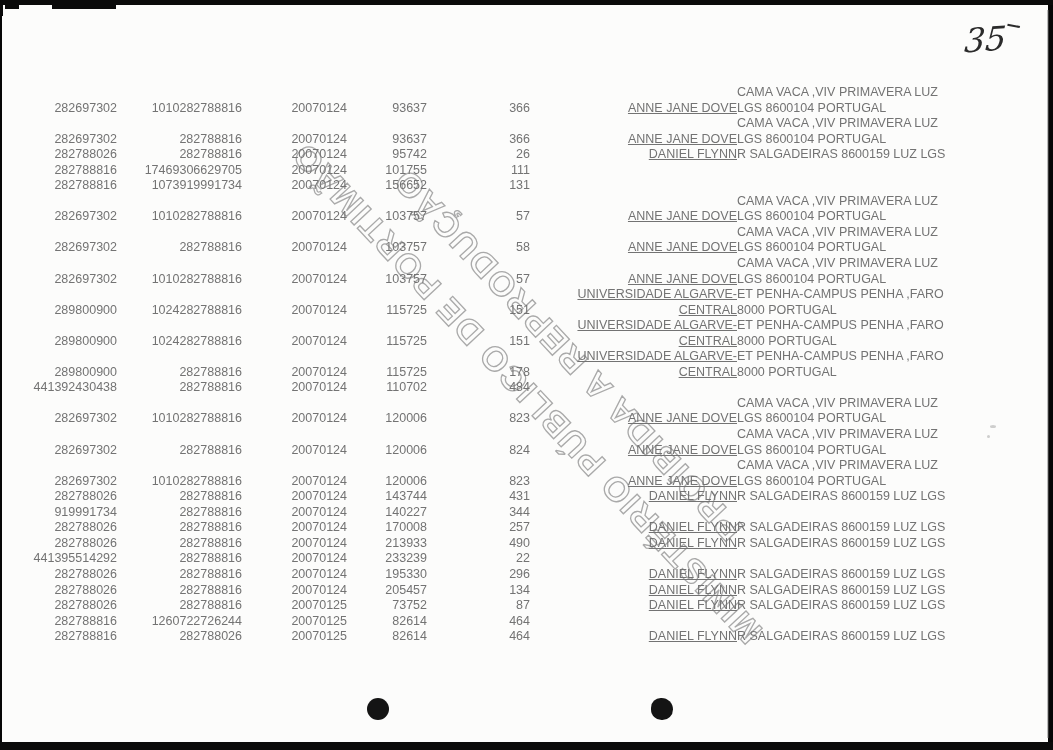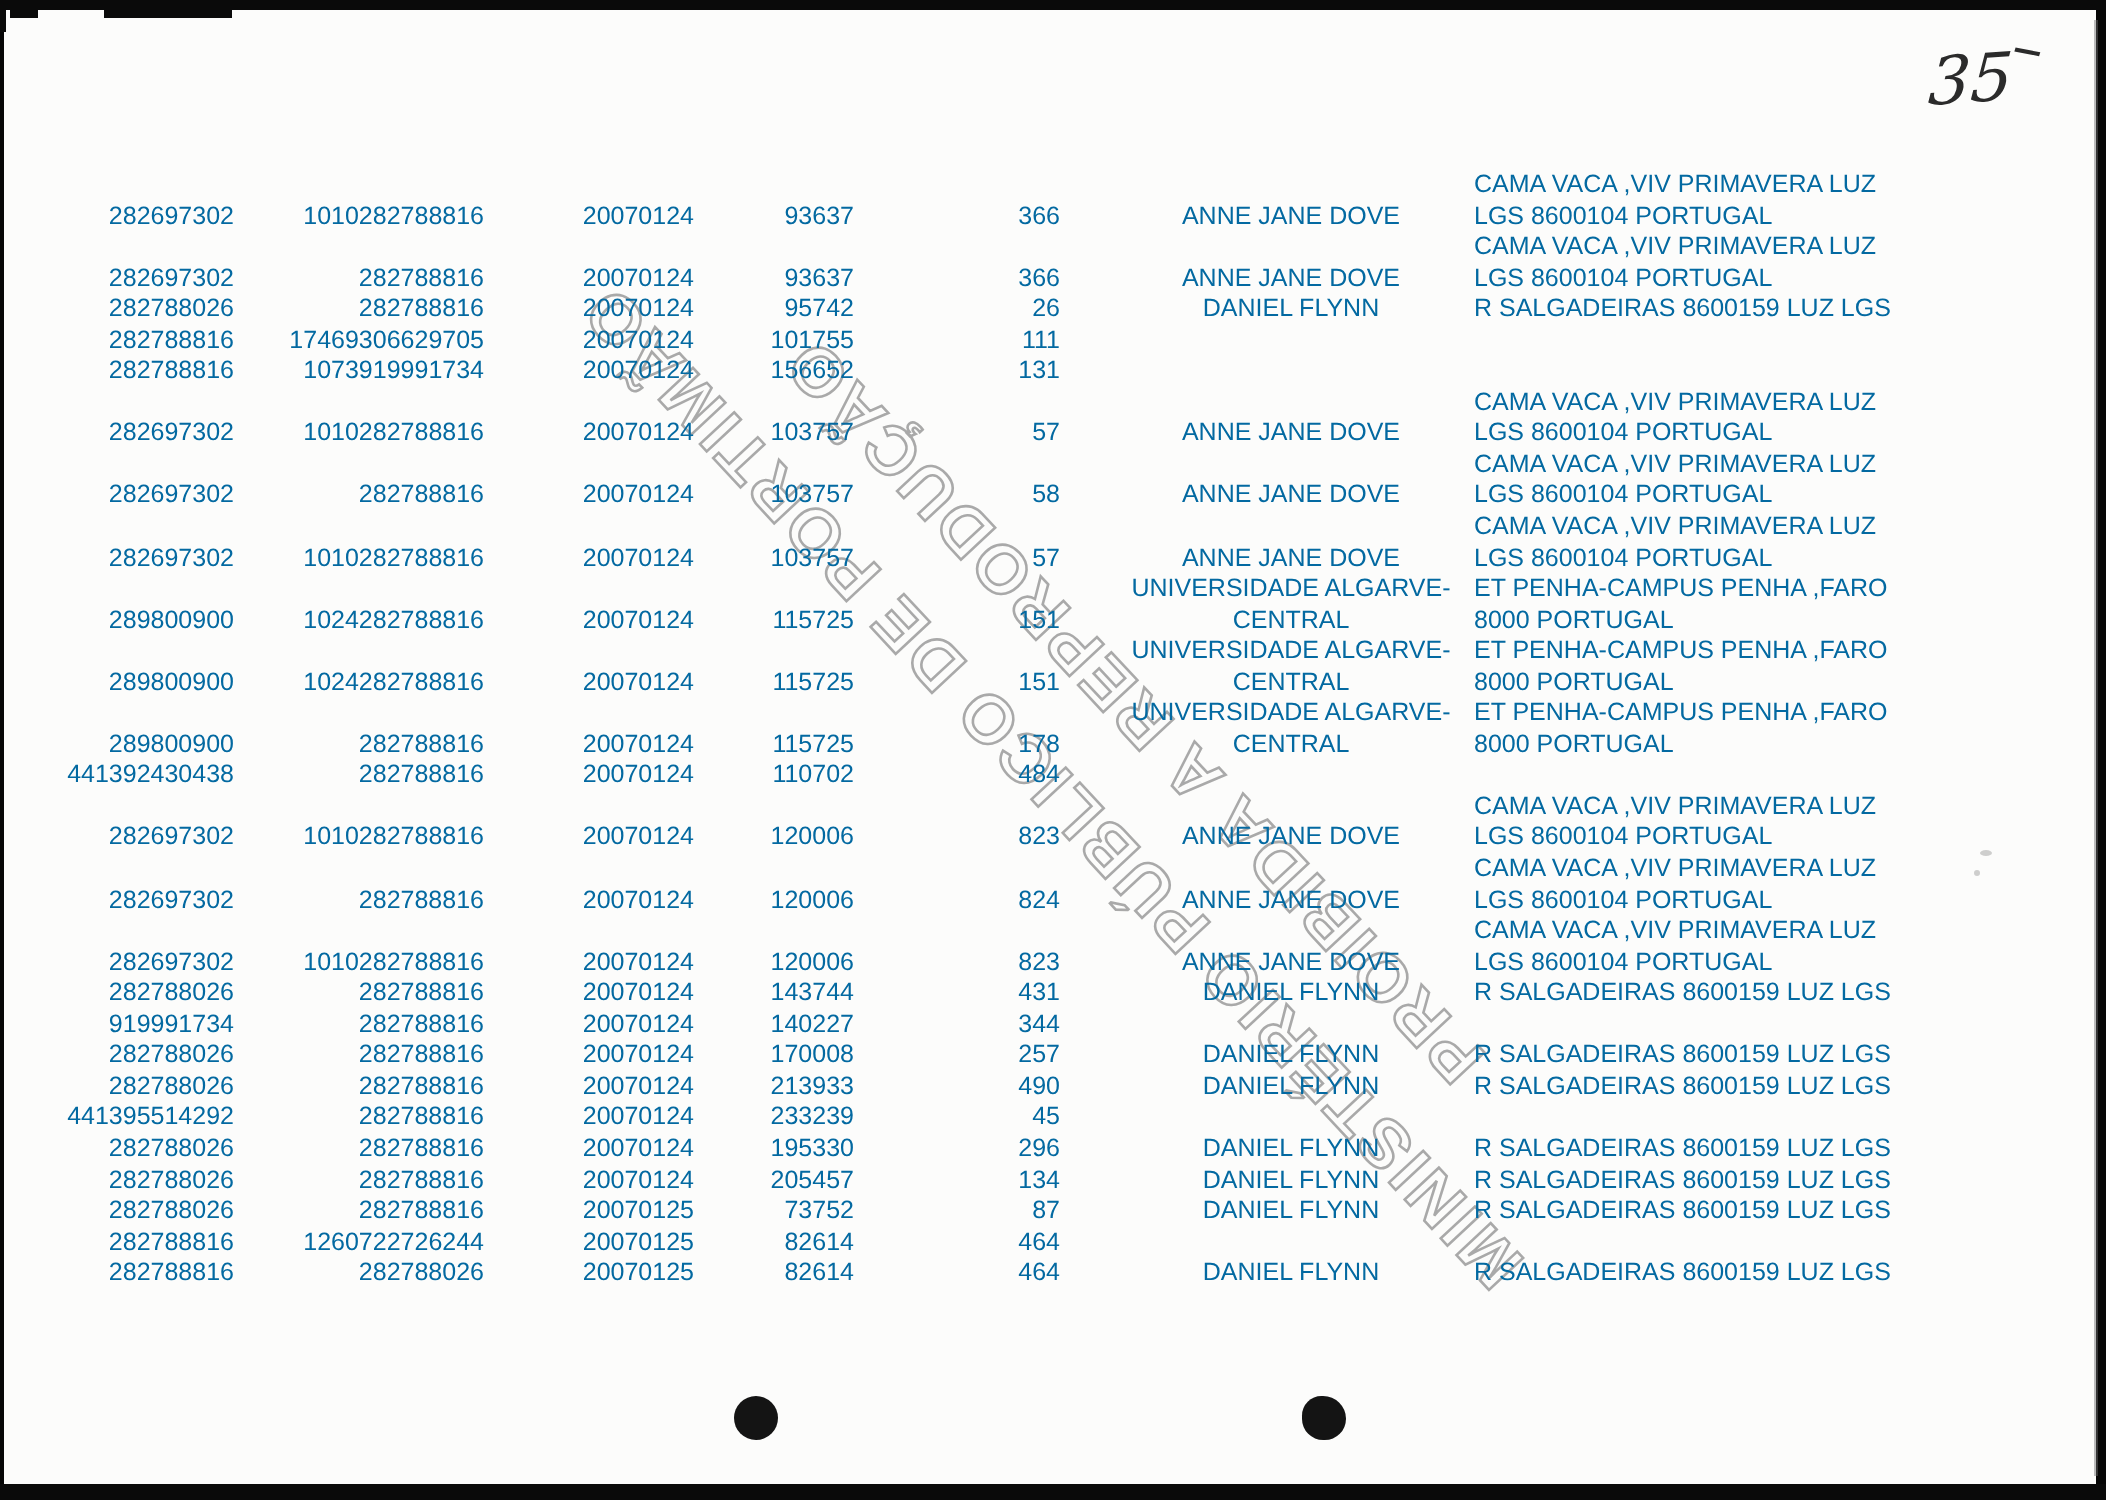--- a/index.html
+++ b/index.html
@@ -45,30 +45,30 @@
     font-size:33px;color:#2b2b2b;
     transform:rotate(-4deg) skewX(-8deg);
   }
   .pagenum .overline{
     position:absolute;left:42px;top:7px;width:13px;height:2px;
     background:#2b2b2b;transform:rotate(14deg);
   }
   
   .table{
     position:absolute;left:0;top:80px;width:1046px;
-    font-size:12.5px;color:#0369a1;
+    font-size:12.5px;color:#737373;
   }
   .row{
     display:grid;
     grid-template-columns:115px 125px 105px 80px 103px 207px 1fr;
     line-height:15.55px;height:15.55px;
     white-space:nowrap;
   }
   .row .num{text-align:right;}
-  .row .name{text-align:center;padding-left:24px;}
+  .row .name{text-align:right;padding-left:24px;text-decoration:underline;}
   .row .addr{text-align:left;padding-left:0;}
   
   .dot{
     position:absolute;width:22px;height:22px;border-radius:50%;
     background:#141414;top:693px;
   }
   .dot-left{left:365px;}
   .dot-right{left:649px;border-radius:46% 54% 50% 50%;}
   
   .speck{position:absolute;width:6px;height:3px;background:rgba(120,120,120,.35);border-radius:50%;}
@@ -354,21 +354,21 @@
           <span class="num">213933</span>
           <span class="num">490</span>
           <span class="name">DANIEL FLYNN</span>
           <span class="addr">R SALGADEIRAS 8600159 LUZ LGS</span>
         </div>
         <div class="row">
           <span class="num">441395514292</span>
           <span class="num">282788816</span>
           <span class="num">20070124</span>
           <span class="num">233239</span>
-          <span class="num">45</span>
+          <span class="num">22</span>
           <span class="name"></span>
           <span class="addr"></span>
         </div>
         <div class="row">
           <span class="num">282788026</span>
           <span class="num">282788816</span>
           <span class="num">20070124</span>
           <span class="num">195330</span>
           <span class="num">296</span>
           <span class="name">DANIEL FLYNN</span>

